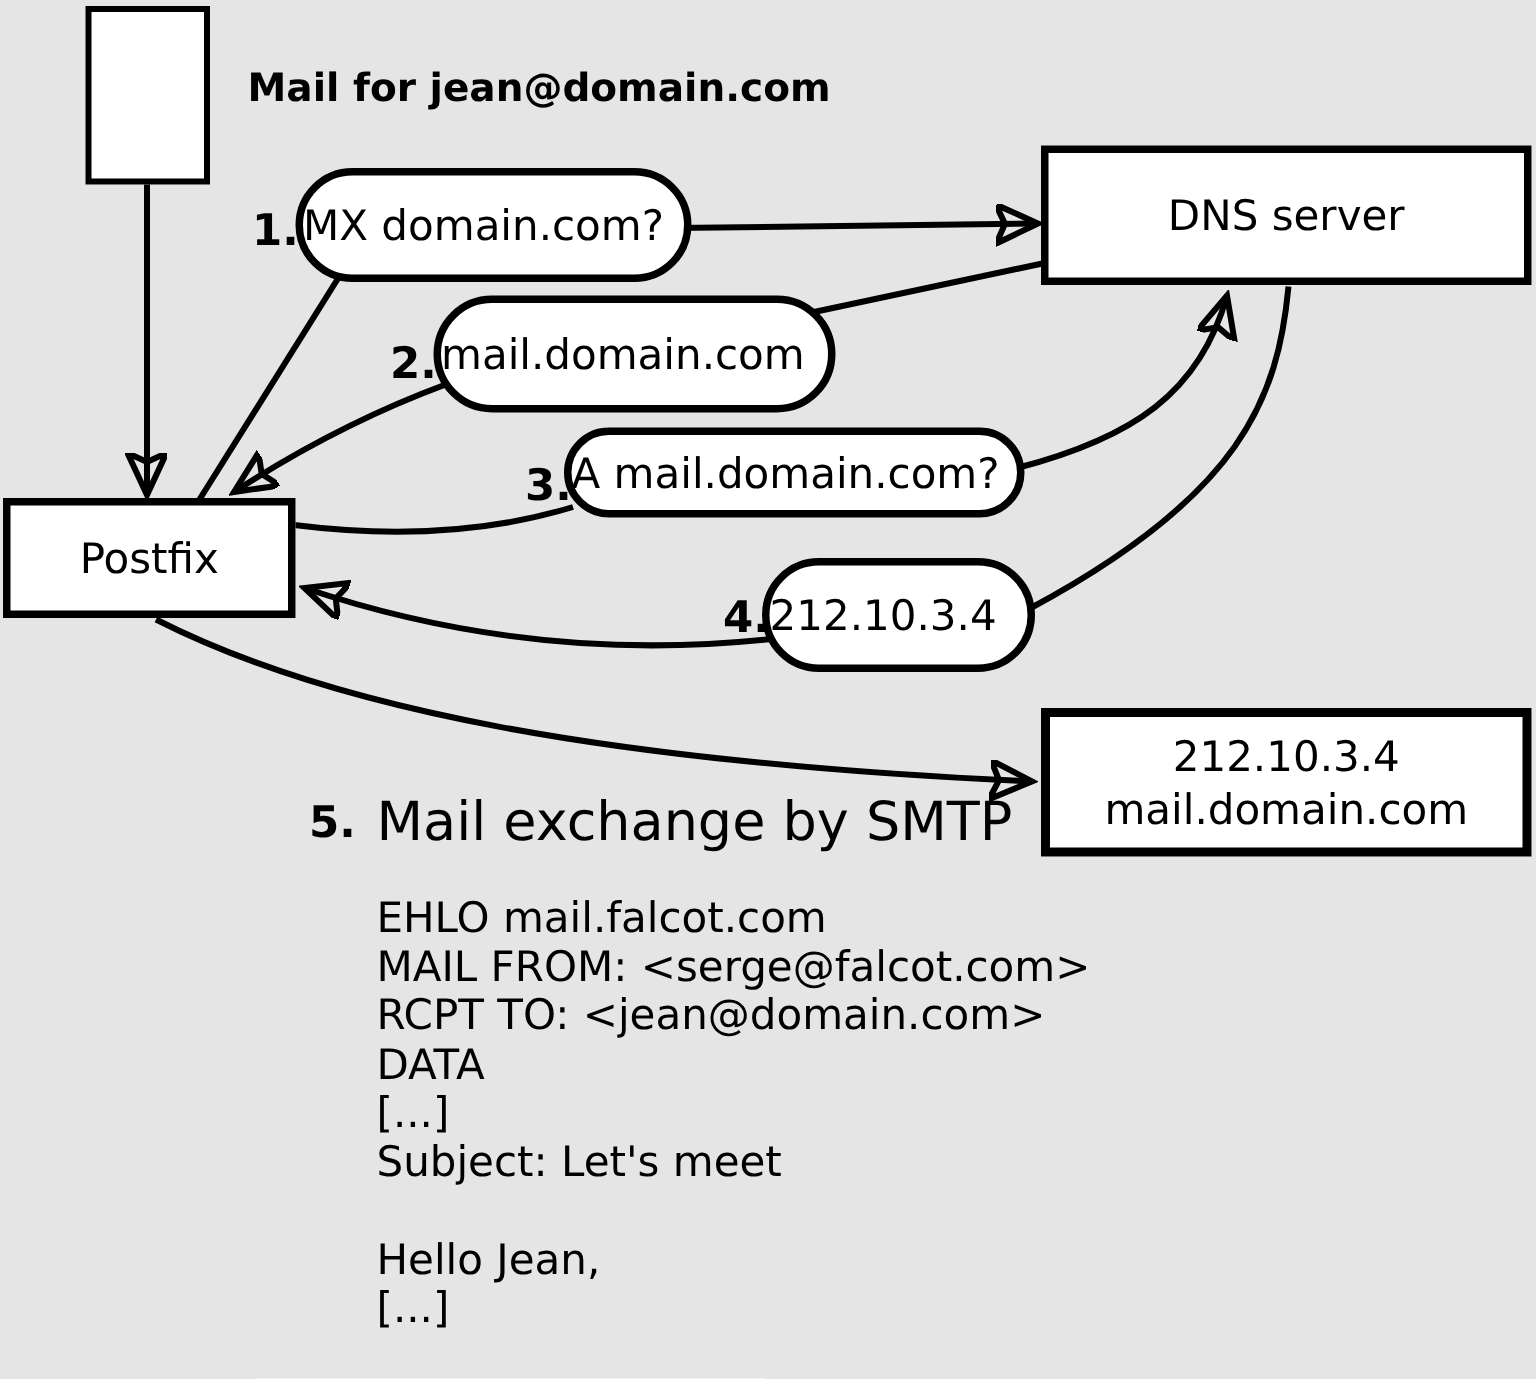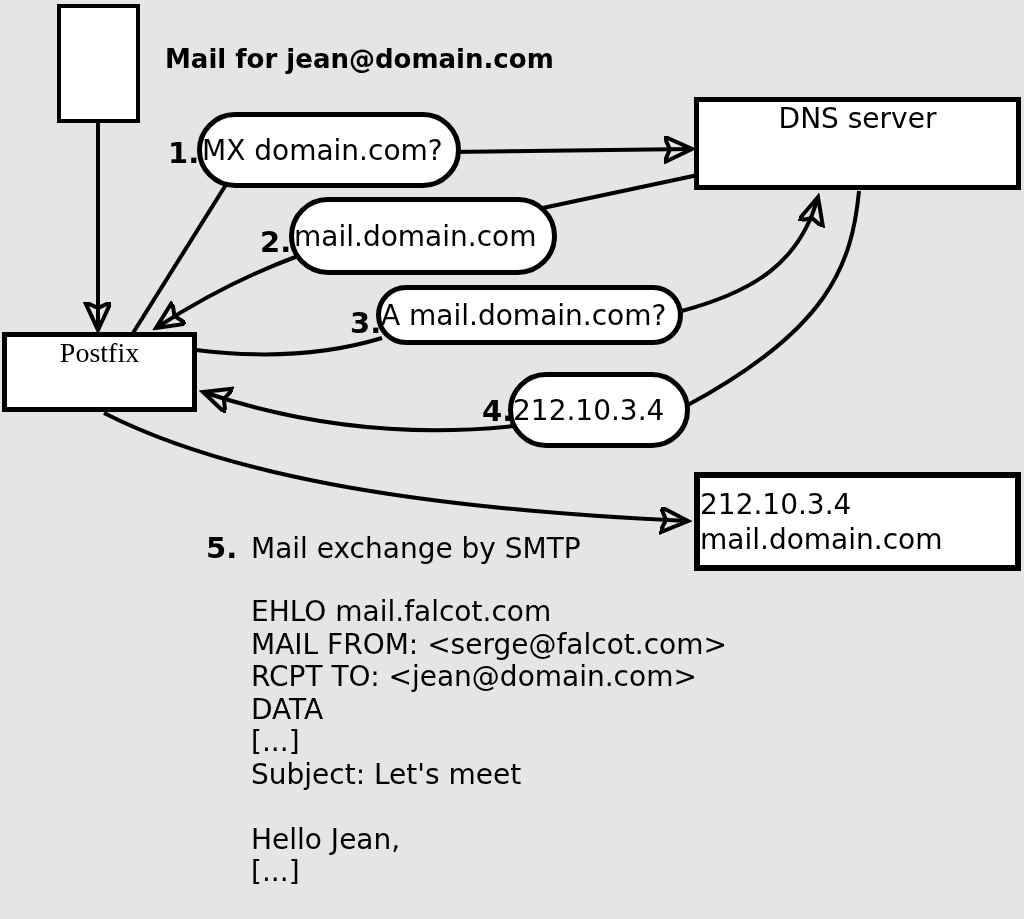--- a/index.html
+++ b/index.html
@@ -4,24 +4,24 @@
 <style>
   html,body{margin:0;padding:0;background:#ffffff;}
   .stage{
     position:relative;width:1024px;height:919px;background:#e5e5e5;overflow:hidden;
     font-family:"DejaVu Sans","Liberation Sans",sans-serif;color:#000;
   }
   .wires{position:absolute;left:0;top:0;width:1024px;height:919px;}
   .wires path{stroke:#000;stroke-width:4;fill:none;}
   .node{
     position:absolute;box-sizing:border-box;background:#fff;border:5px solid #000;
-    display:flex;align-items:flex-start;justify-content:center;text-align:center;
+    display:flex;align-items:center;justify-content:center;text-align:center;
   }
   .envelope{left:57px;top:4px;width:83px;height:119px;border-width:4px;}
-  .postfix{left:2px;top:332px;width:195px;height:80px;font-size:28px;font-family:Liberation Serif, serif;}
+  .postfix{left:2px;top:332px;width:195px;height:80px;font-size:28px;}
   .dns{left:694px;top:97px;width:327px;height:93px;font-size:28px;}
   .mailserver{left:694px;top:472px;width:327px;height:99px;border-width:6px;
     flex-direction:column;font-size:28px;line-height:35px;}
   .pill{
     position:absolute;box-sizing:border-box;background:#fff;border:5px solid #000;
     border-radius:40px;display:flex;align-items:center;justify-content:flex-start;
     font-size:28px;white-space:nowrap;
   }
   .pill1{left:197px;top:112px;width:264px;height:76px;}
   .pill2{left:289px;top:197px;width:268px;height:78px;}
@@ -32,21 +32,21 @@
   }
   .num1{left:168px;top:139px;}
   .num2{left:260px;top:228px;}
   .num3{left:350px;top:309px;}
   .num4{left:482px;top:397px;}
   .num5{left:206px;top:534px;}
   .title{
     position:absolute;left:165px;top:44px;font-size:26px;font-weight:bold;
     line-height:30px;white-space:nowrap;
   }
-  .step5-label{position:absolute;left:251px;top:533px;font-size:28px;line-height:31px;white-space:nowrap;}
+  .step5-label{position:absolute;left:251px;top:533px;font-size:36px;line-height:31px;white-space:nowrap;}
   .smtp{
     position:absolute;left:251px;top:596px;margin:0;
     font-family:"DejaVu Sans","Liberation Sans",sans-serif;
     font-size:28px;line-height:32.5px;white-space:pre;
   }
 </style>
 </head>
 <body>
 
 <div class="stage">

